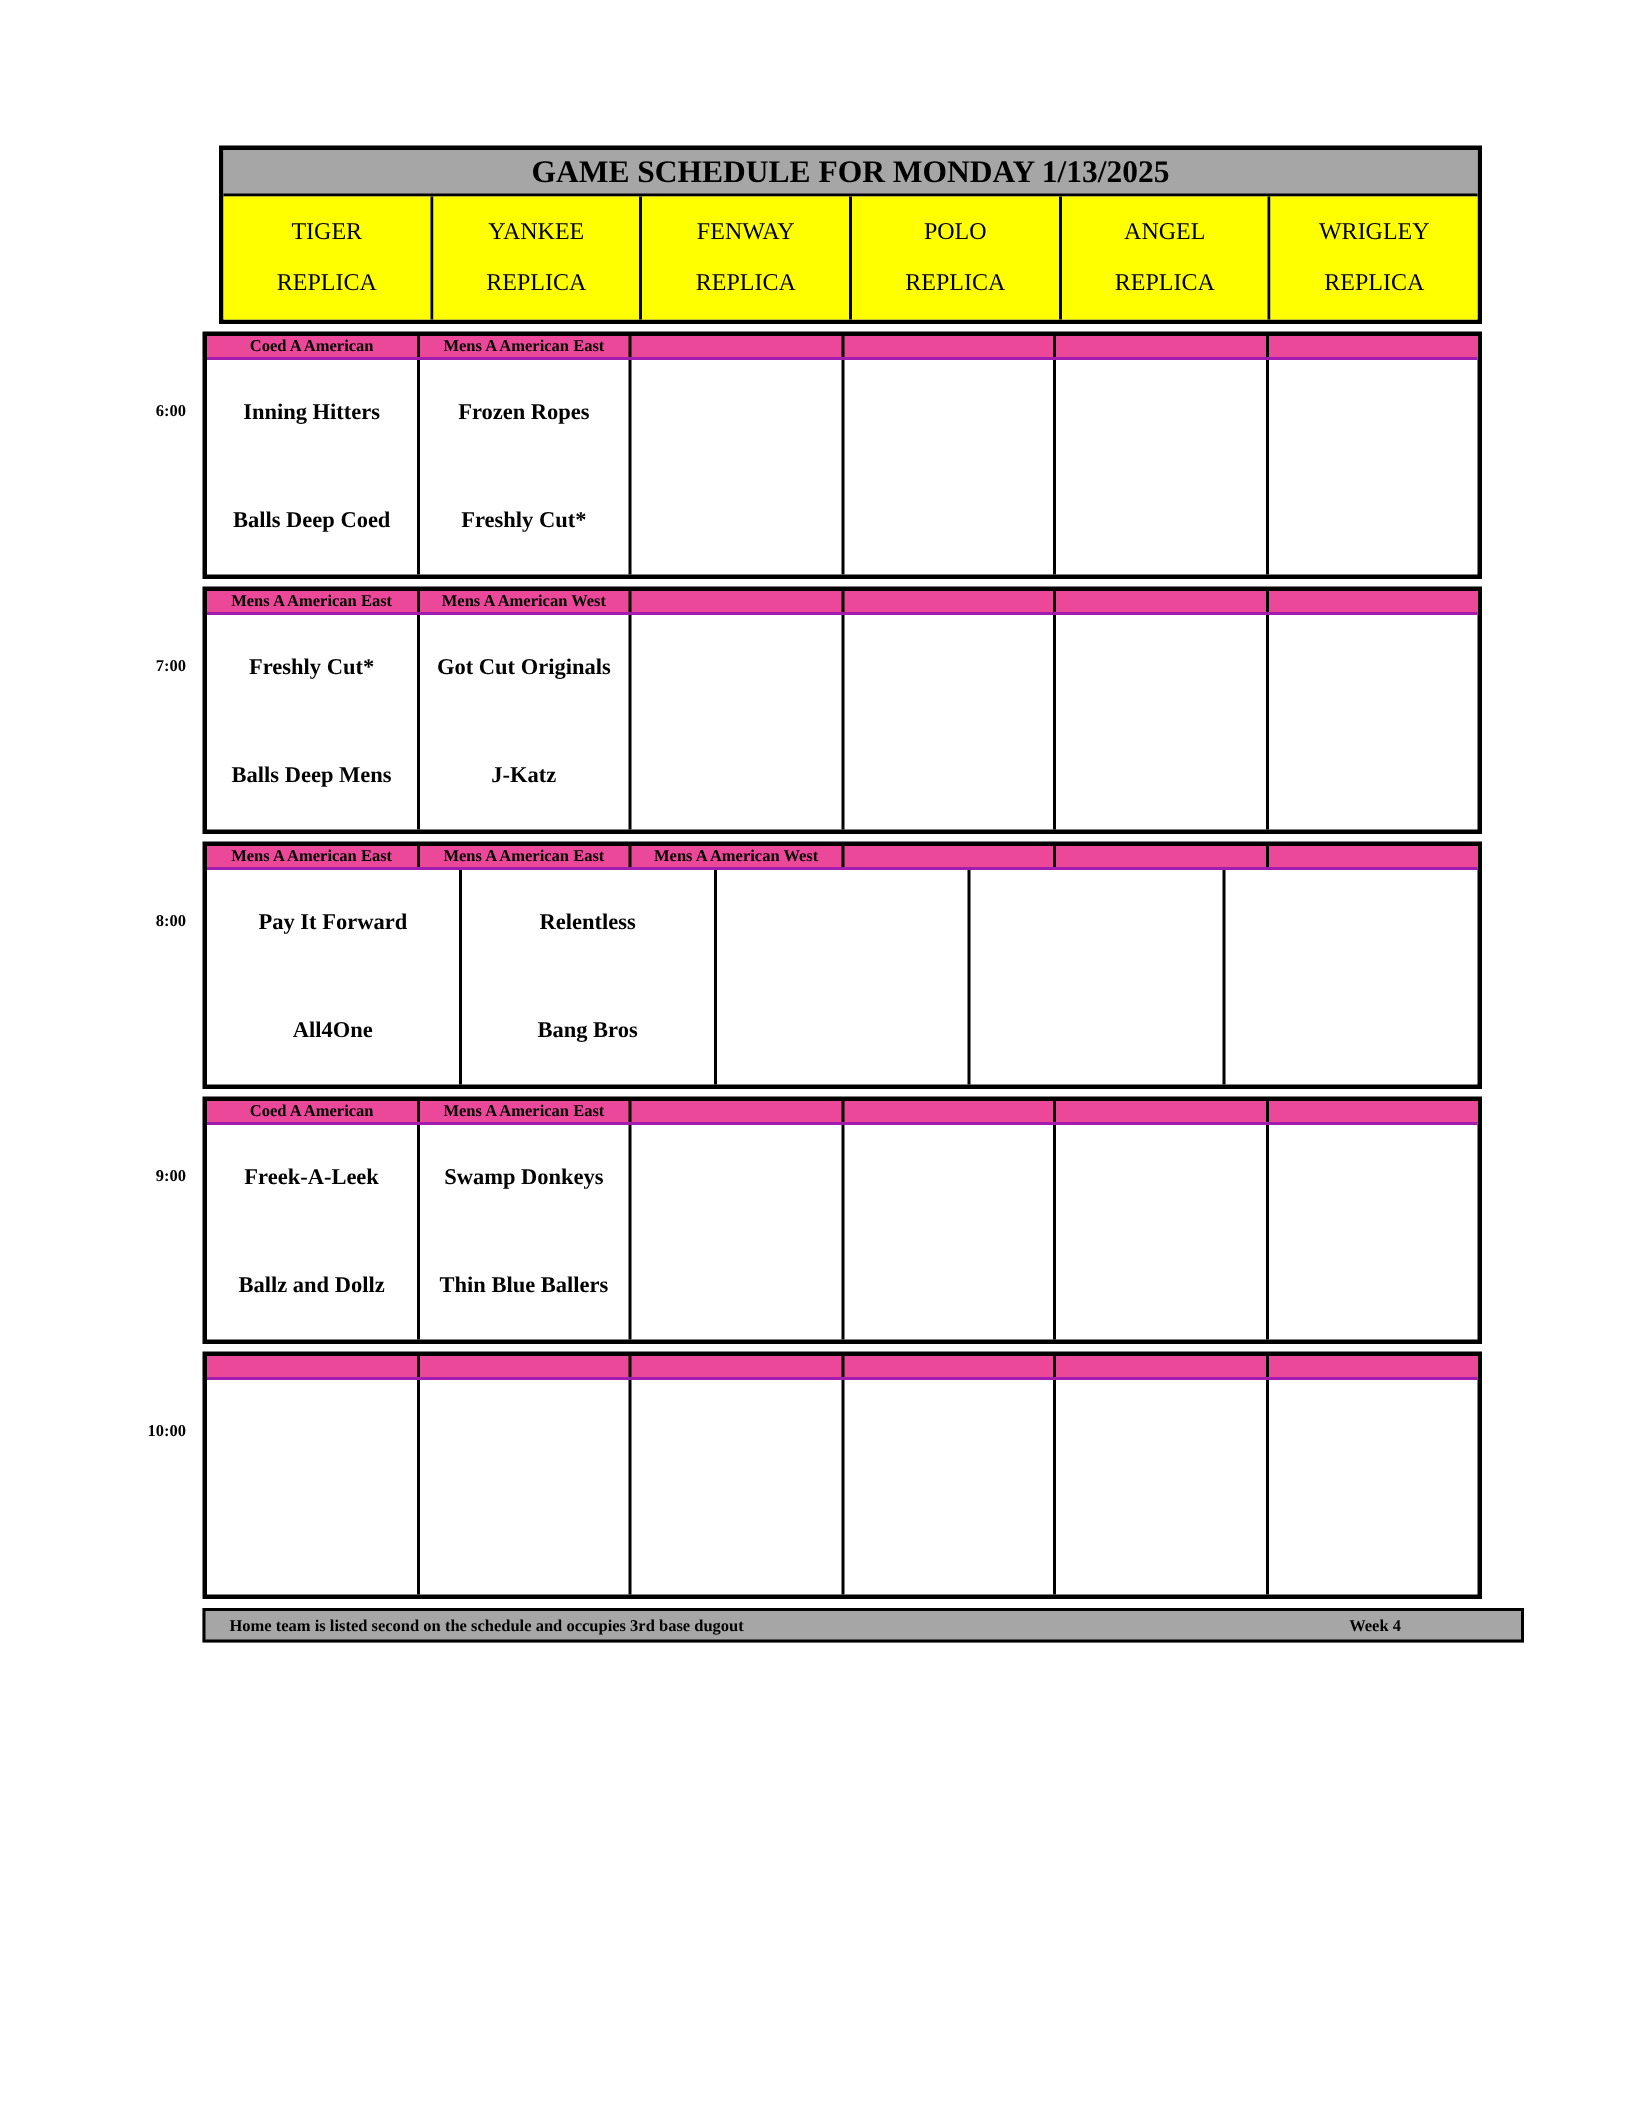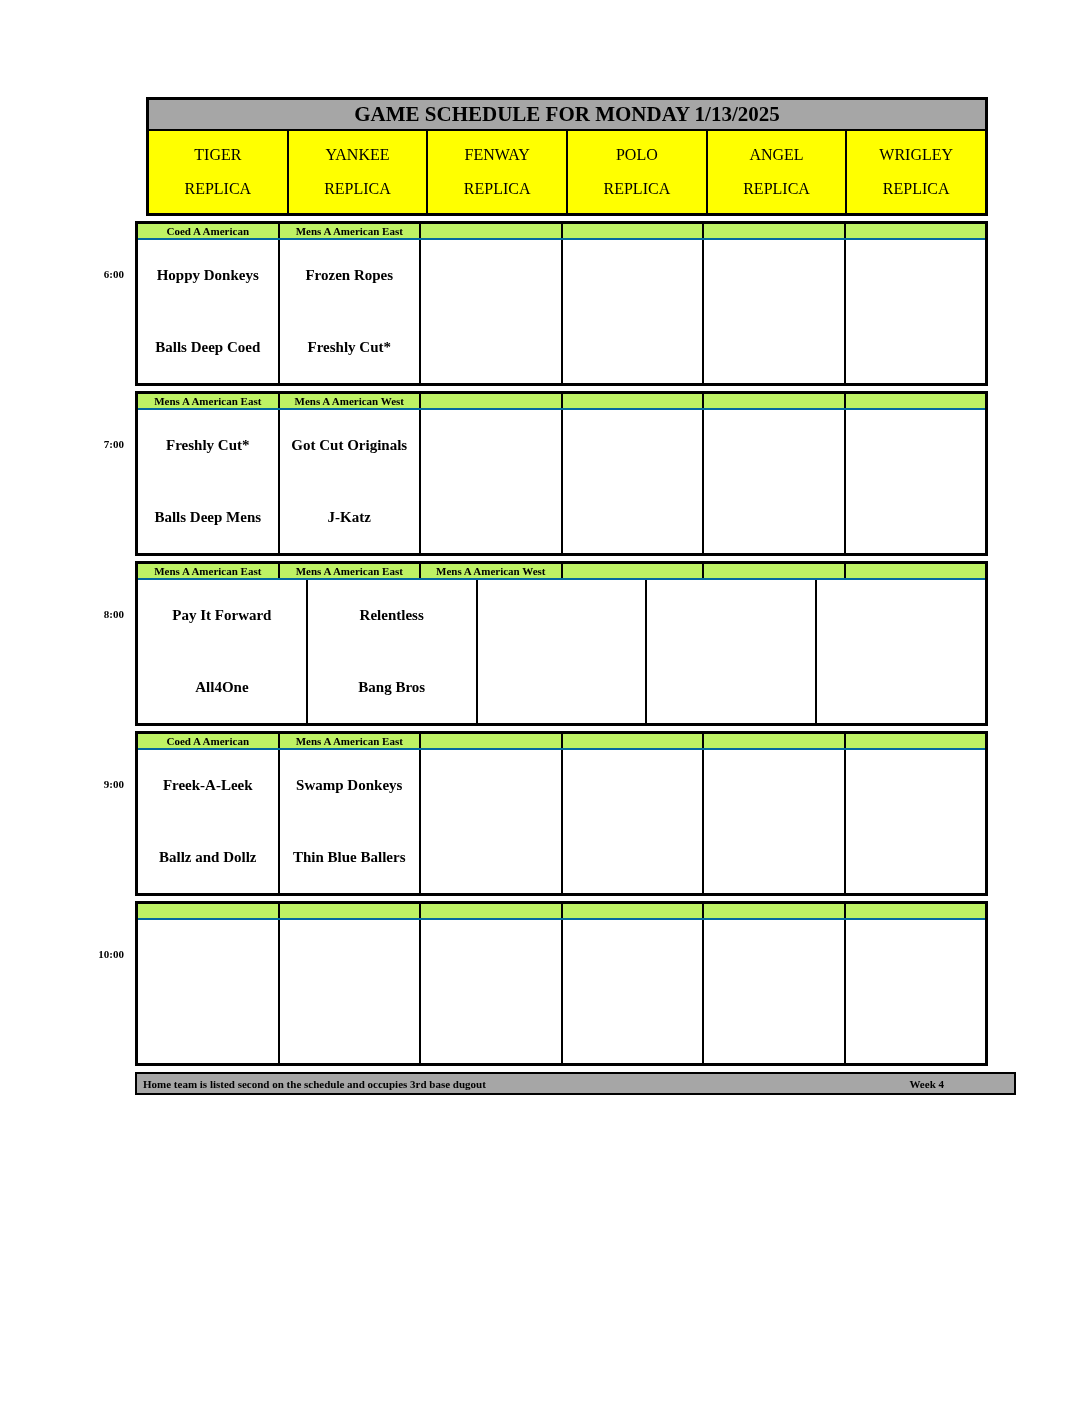--- a/index.html
+++ b/index.html
@@ -22,40 +22,40 @@
     display:flex; flex-direction:column; align-items:center; justify-content:center;
     gap:16px; font-weight:normal; font-size:16px;
   }
   .field-cell:last-child { border-right:none; }
 
   .section { position:relative; margin-top:5px; border:3px solid #000; background:#fff; }
   .time-label {
     position:absolute; right:calc(100% + 14px); top:44px;
     font-size:11px; font-weight:bold; white-space:nowrap;
   }
-  .league-row { display:flex; height:16px; border-bottom:2px solid #0369a1; background:#bef264; }
+  .league-row { display:flex; height:16px; border-bottom:2px solid #a21caf; background:#ec4899; }
   .league-cell {
     flex:1; border-right:2px solid #000;
     display:flex; align-items:center; justify-content:center;
     font-size:11px; font-weight:bold; white-space:nowrap; overflow:hidden;
   }
   .league-cell:last-child { border-right:none; }
   .game-row { display:flex; height:143px; }
   .game-cell { flex:1; border-right:2px solid #000; display:flex; flex-direction:column; }
   .game-cell:last-child { border-right:none; }
   .team {
     flex:1; display:flex; align-items:center; justify-content:center;
     font-size:15px; font-weight:bold; white-space:nowrap;
   }
 
   .footer {
     margin-top:6px; width:881px; height:23px;
     border:2px solid #000; background:#a6a6a6;
     display:flex; align-items:center; justify-content:space-between;
-    font-size:11px; font-weight:bold; padding:0 6px;
+    font-size:11px; font-weight:bold; padding:0 16px;
   }
   .footer .week { padding-right:64px; }
 </style>
 </head>
 <body>
 
 <div class="schedule">
 
   <div class="header-block">
     <div class="title-row">GAME SCHEDULE FOR MONDAY 1/13/2025</div>
@@ -92,21 +92,21 @@
     <div class="league-row">
       <div class="league-cell">Coed A American</div>
       <div class="league-cell">Mens A American East</div>
       <div class="league-cell"></div>
       <div class="league-cell"></div>
       <div class="league-cell"></div>
       <div class="league-cell"></div>
     </div>
     <div class="game-row">
       <div class="game-cell">
-        <div class="team">Hoppy Donkeys</div>
+        <div class="team">Inning Hitters</div>
         <div class="team">Balls Deep Coed</div>
       </div>
       <div class="game-cell">
         <div class="team">Frozen Ropes</div>
         <div class="team">Freshly Cut*</div>
       </div>
       <div class="game-cell">
         <div class="team"></div>
         <div class="team"></div>
       </div>

